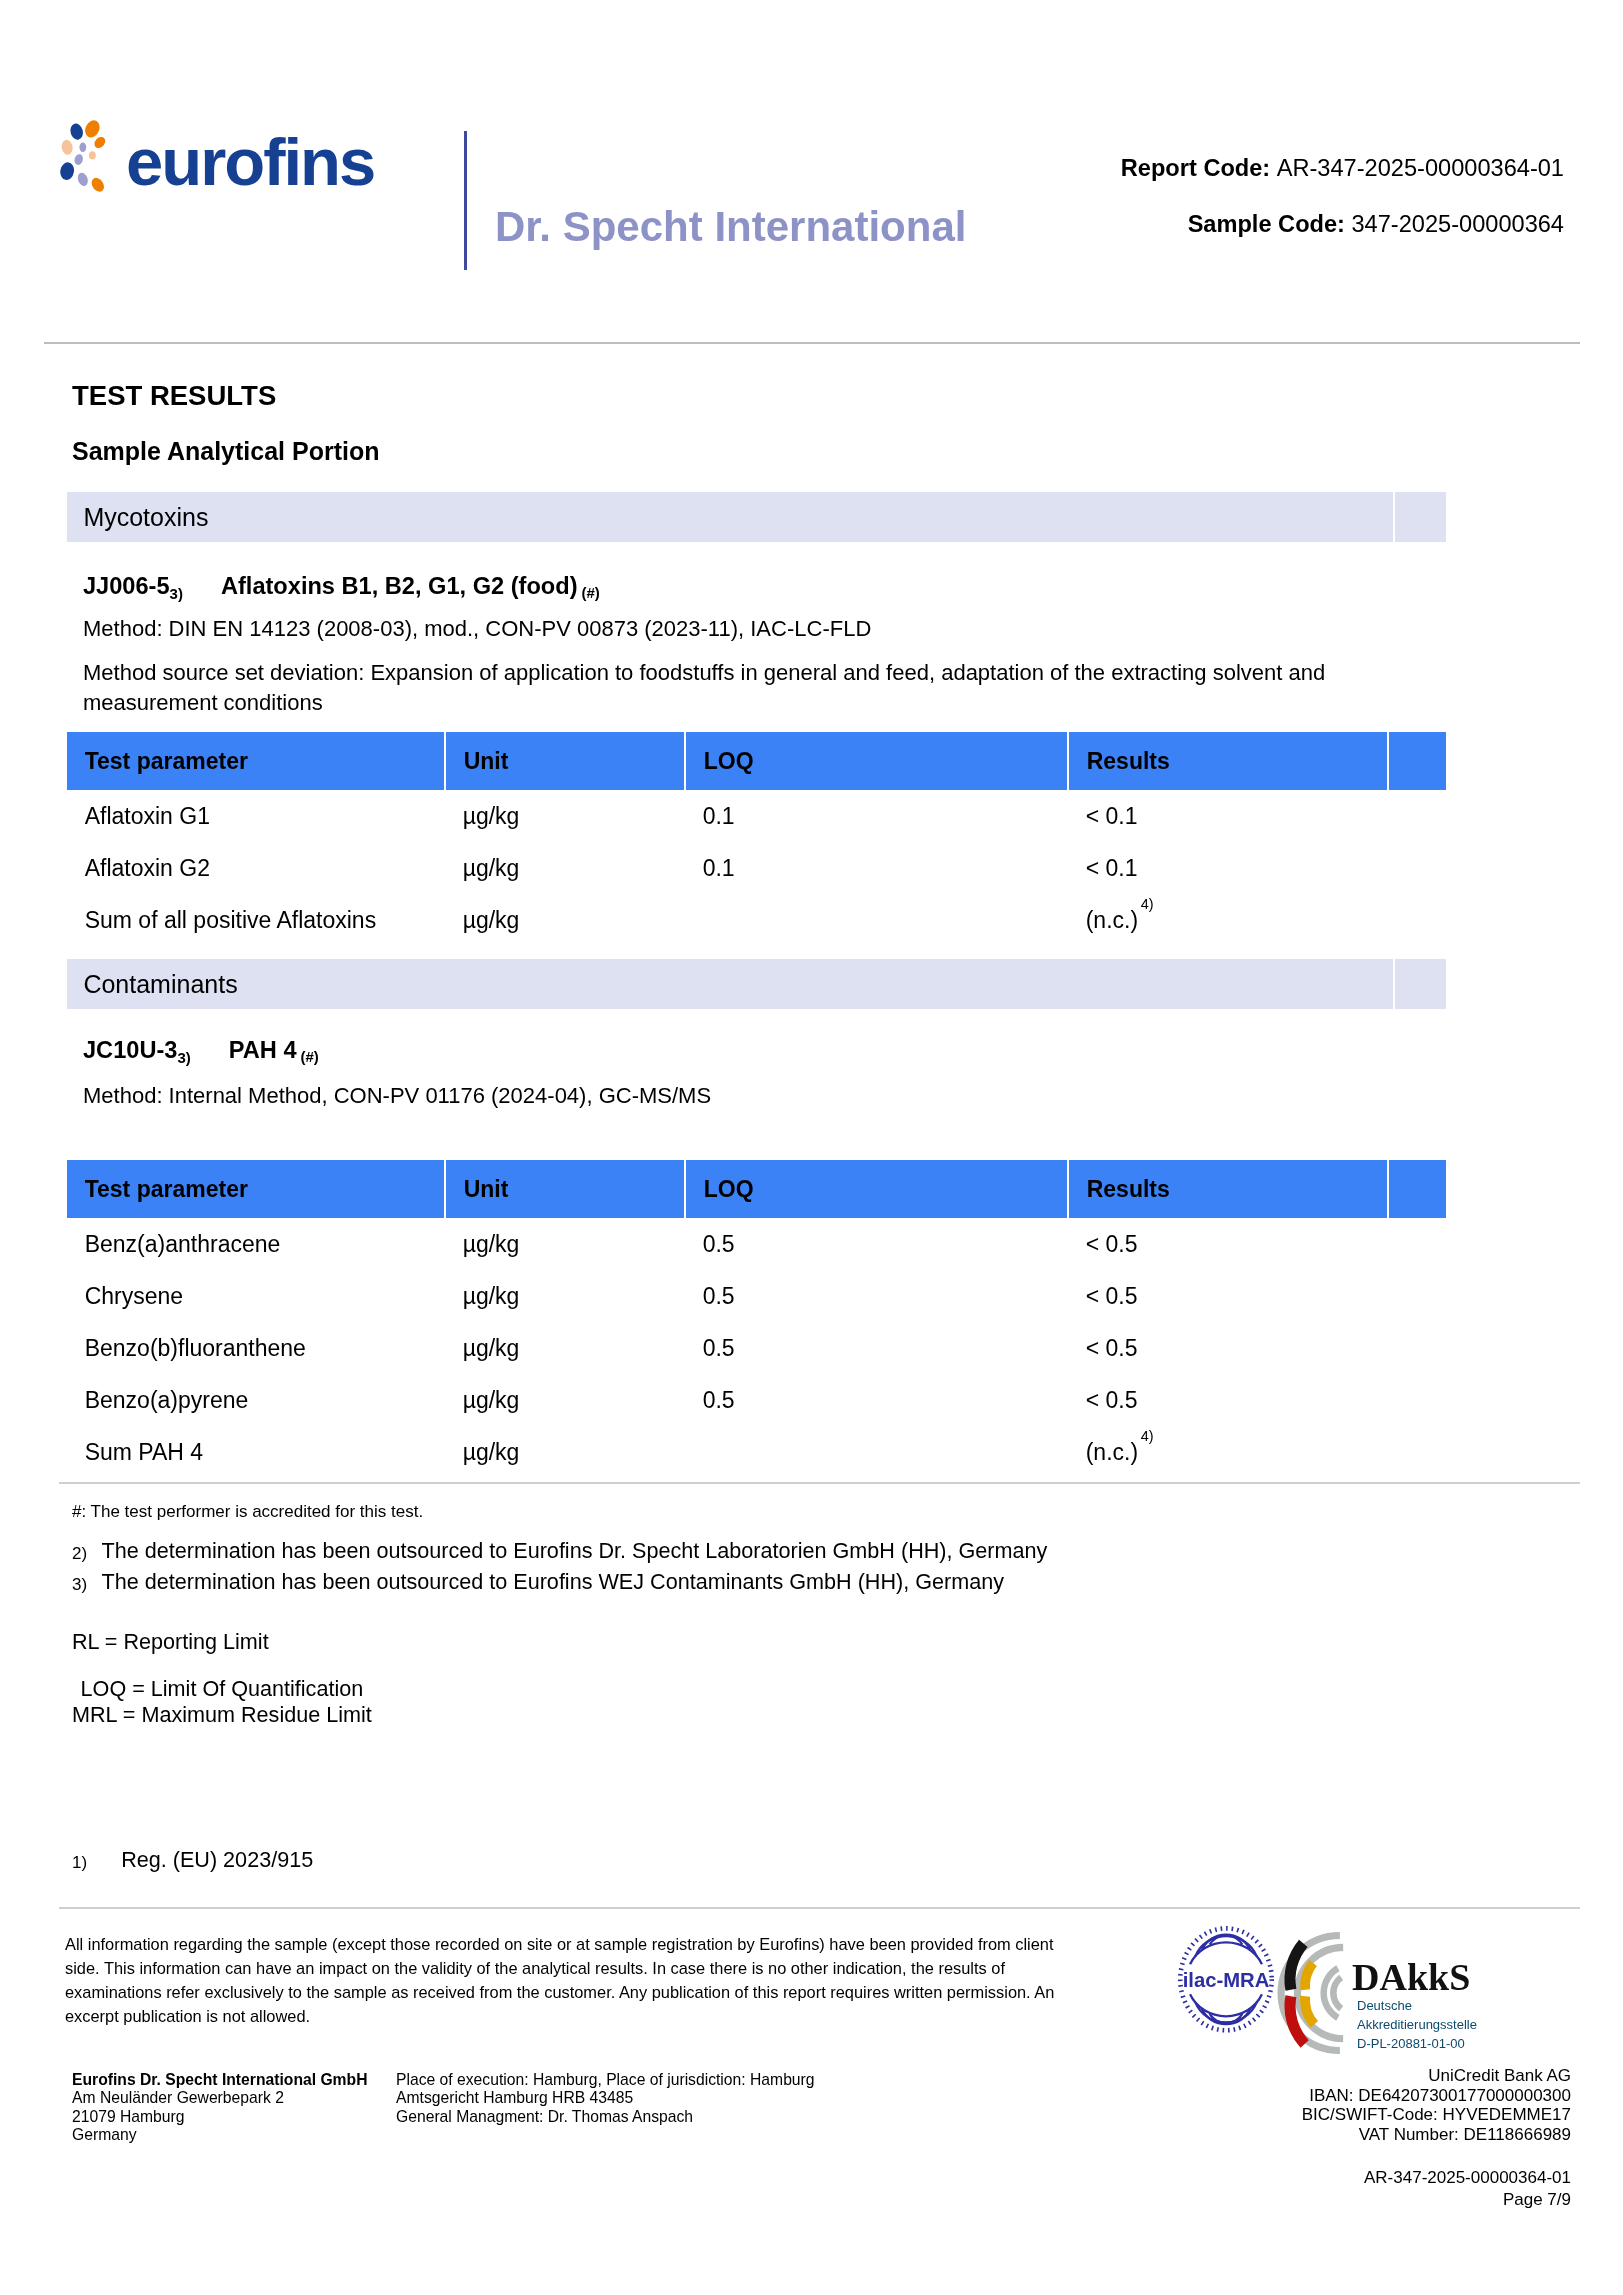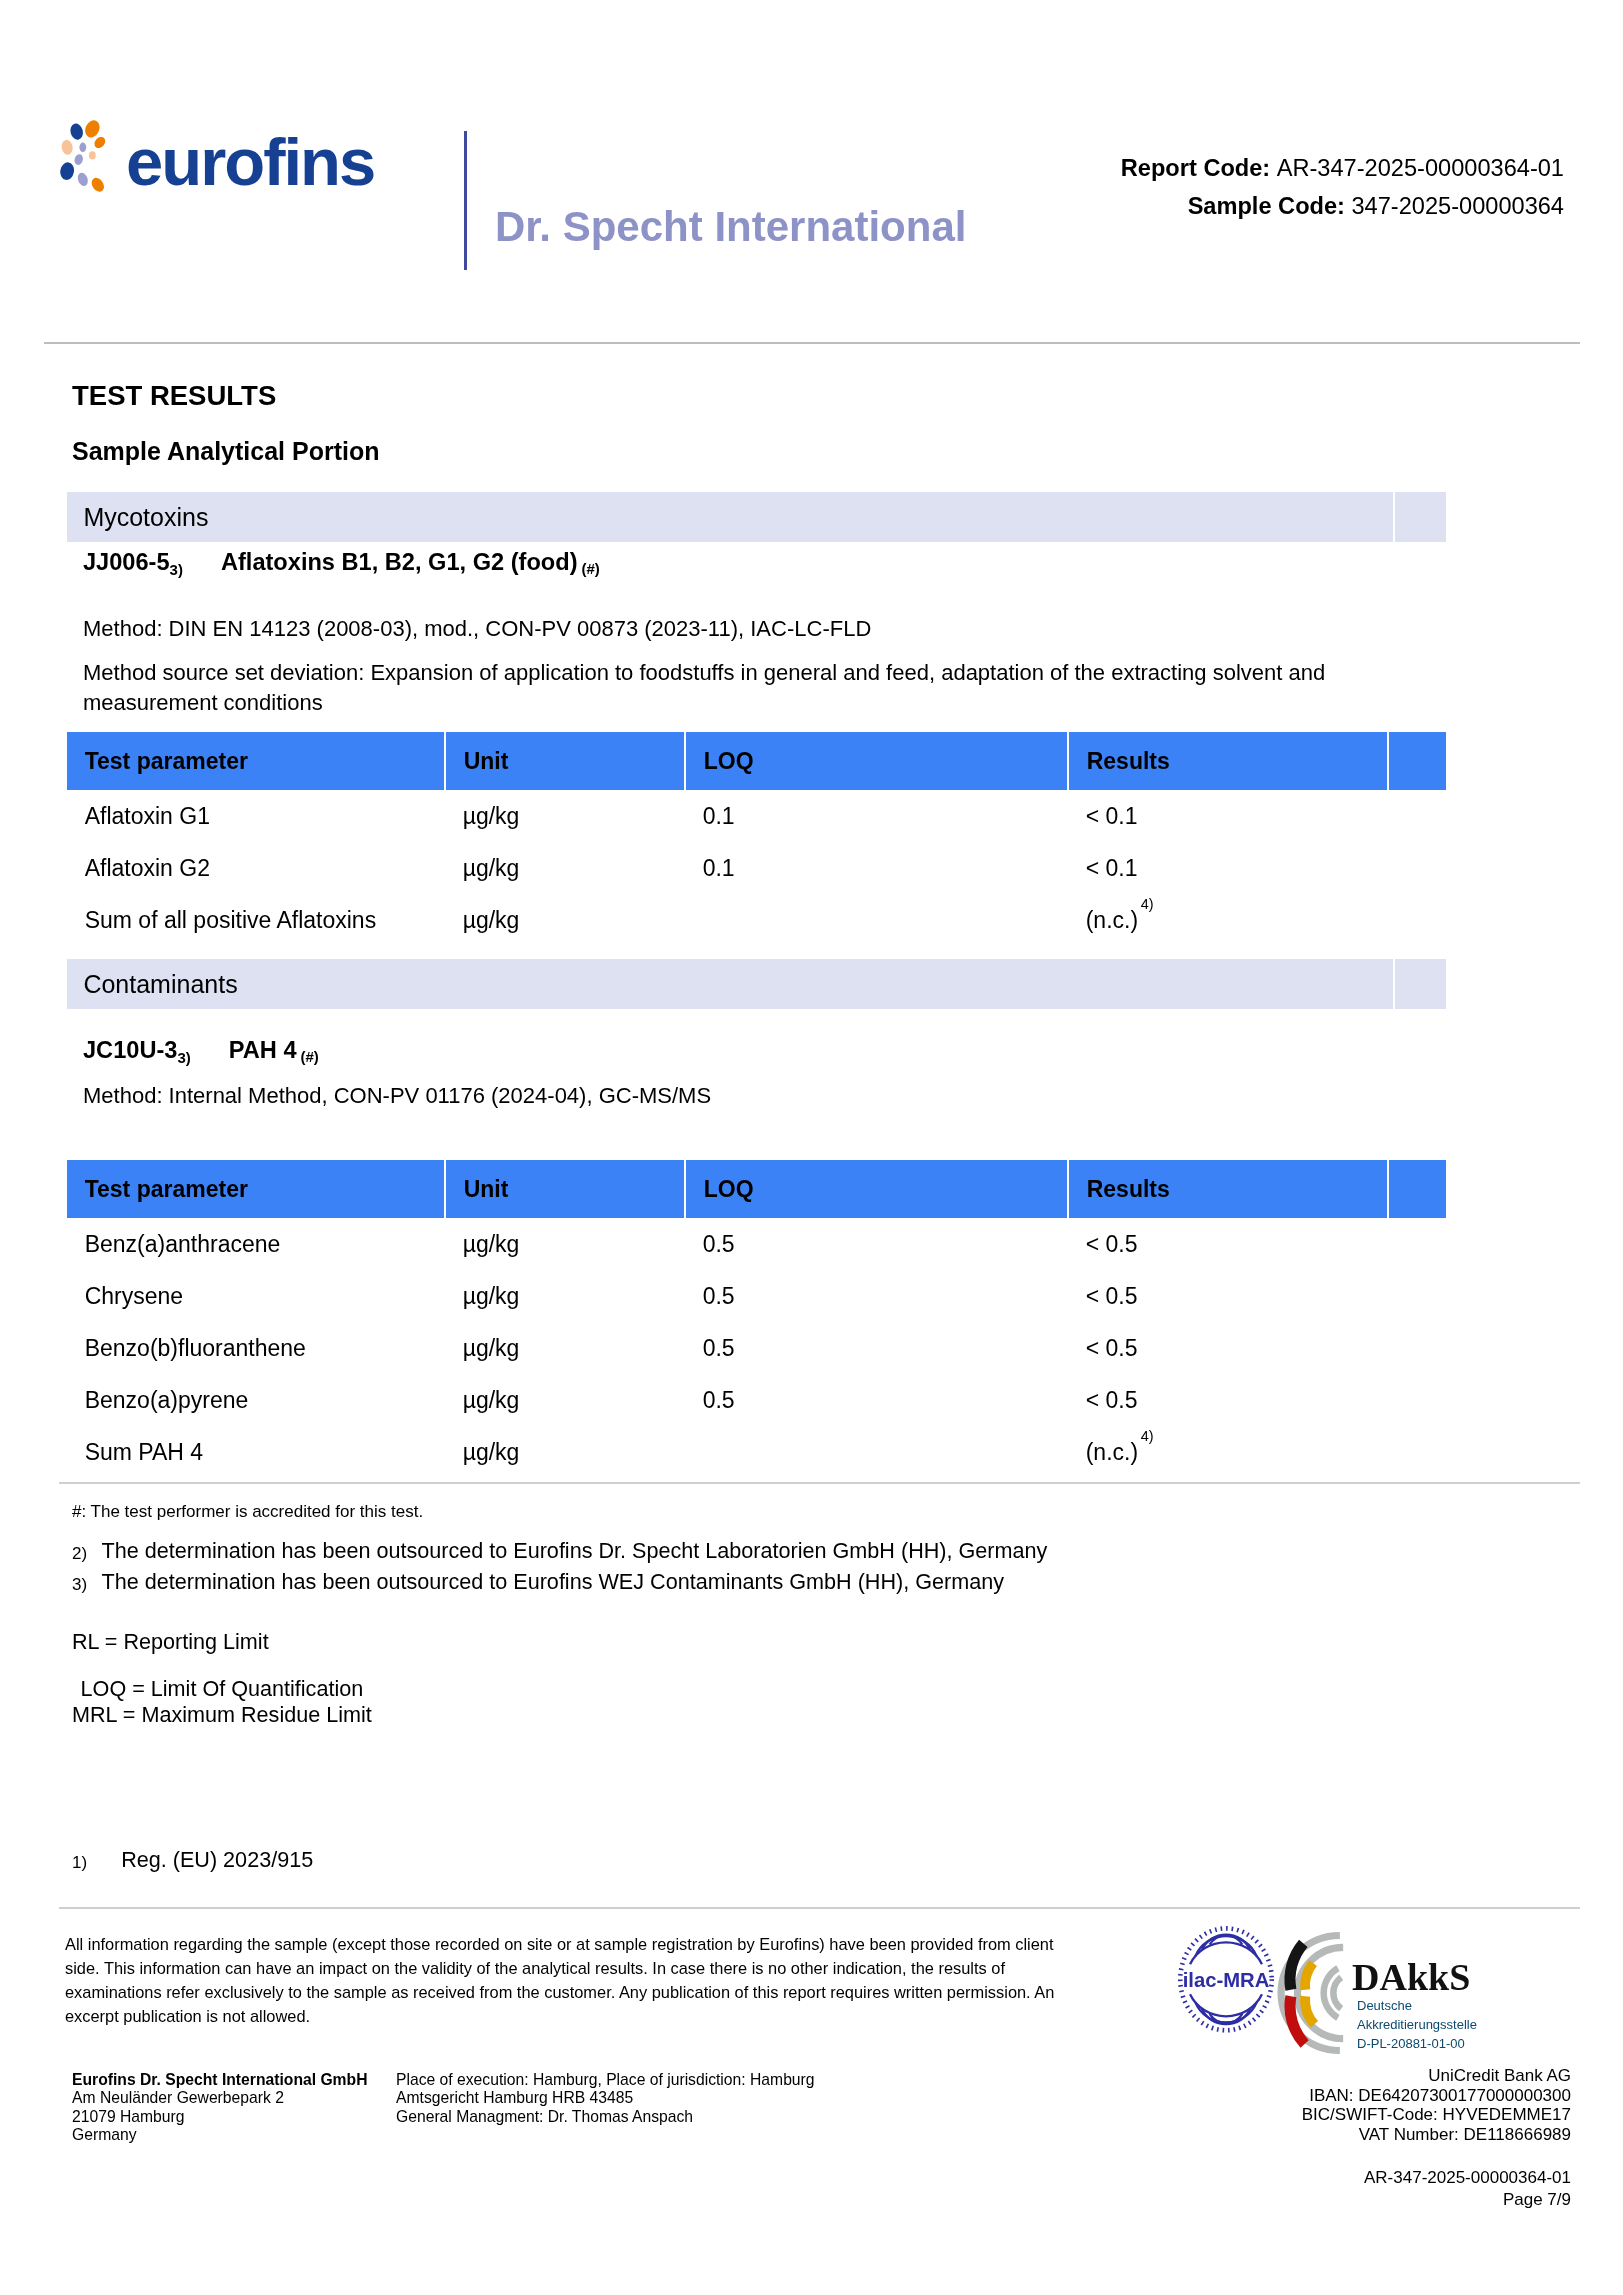--- a/index.html
+++ b/index.html
@@ -19,21 +19,21 @@
     font-size:67px;font-weight:700;letter-spacing:-2px;
     color:#164193;
   }
   .brand-divider{position:absolute;left:464px;top:131px;width:2.6px;height:139px;background:#3f4a9e;}
   .brand-sub{
     position:absolute;left:495px;top:203px;
     font-size:42px;font-weight:700;color:#8d92c7;letter-spacing:0px;
   }
   .codes{position:absolute;right:67px;top:155px;text-align:right;font-size:23.6px;line-height:26px;}
   .code-line{white-space:nowrap;}
-  .code-line + .code-line{margin-top:12px;}
+  .code-line + .code-line{margin-top:30px;}
   .code-label{font-weight:700;}
   .code-value{margin-left:6.5px;}
   .header-rule{position:absolute;left:44px;top:342px;width:1536px;height:2px;background:#bdbdbd;}
 
   
   .h1{position:absolute;left:72px;top:380px;font-size:27.5px;font-weight:700;}
   .h2{position:absolute;left:72px;top:437px;font-size:25px;font-weight:700;}
 
   
   .band{position:absolute;left:67px;width:1379px;height:50px;display:flex;}
@@ -41,21 +41,21 @@
   .band-gap{width:2.6px;background:#ffffff;}
   .band-tail{width:58px;background:#dee1f1;}
   .band-myco{top:492px;}
   .band-cont{top:959px;}
 
   
   .assay{position:absolute;left:83px;font-size:23.6px;font-weight:700;white-space:nowrap;}
   .assay sub{font-size:15px;font-weight:700;vertical-align:-5.2px;}
   .assay .assay-name{margin-left:38px;}
   .assay .assay-suffix{font-size:15px;font-weight:700;vertical-align:-3.9px;margin-left:3.9px;}
-  .assay-1{top:549px;}
+  .assay-1{top:573px;}
   .assay-2{top:1037px;}
   .method{position:absolute;left:83px;font-size:22px;line-height:30px;max-width:1309px;}
   .method-1{top:614px;}
   .deviation-1{top:658px;}
   .method-2{top:1081px;}
 
   
   table.results{position:absolute;left:67px;width:1379px;border-collapse:collapse;table-layout:fixed;}
   .table-1{top:732px;}
   .table-2{top:1160px;}

